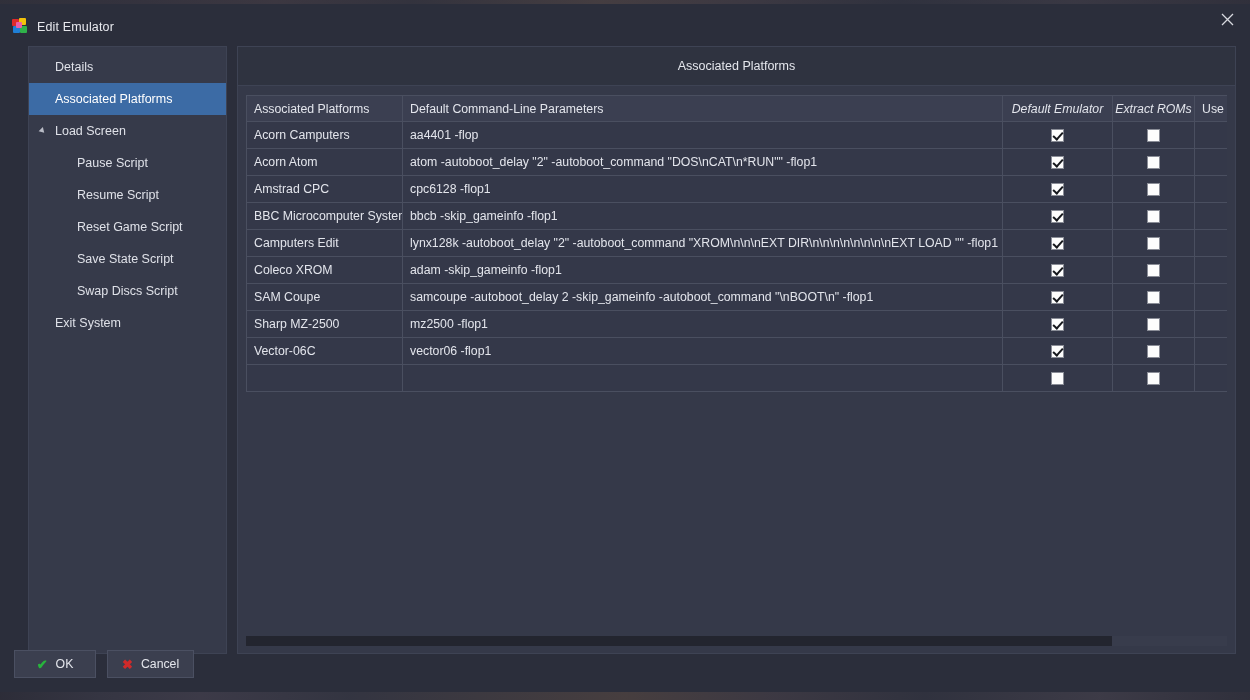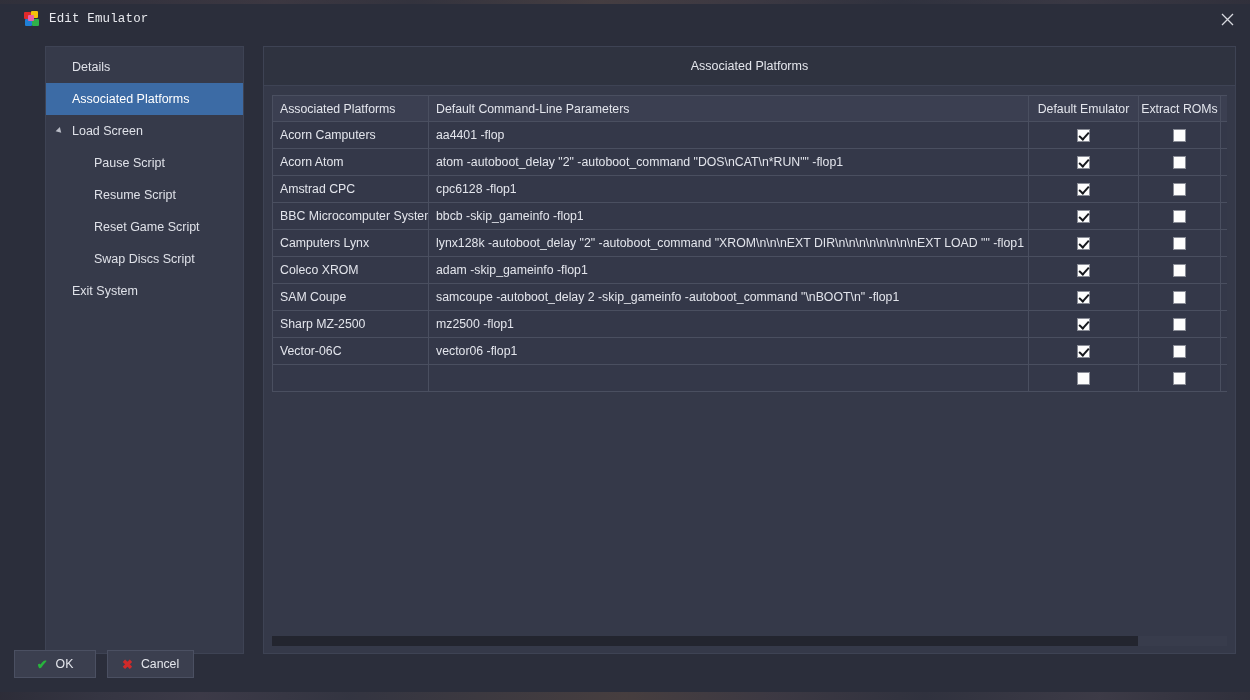--- a/index.html
+++ b/index.html
@@ -30,24 +30,23 @@
   
   .window {
     position: absolute; left: 0; top: 4px;
     width: 1250px; height: 688px;
     background: #2b2e3b;
     display: flex; flex-direction: column;
   }
   .titlebar {
     height: 30px; flex: 0 0 30px;
     background: #2b2e3b;
-    display: flex; align-items: center;
-    padding-left: 24px;
+    display: flex; align-items: flex-end;
+    padding-left: 12px;
     position: relative;
-    font-family: Liberation Mono, monospace;
   }
   .app-icon {
     width: 16px; height: 16px; margin-right: 9px;
     position: relative; flex: 0 0 16px;
   }
   .app-icon i {
     position: absolute; display: block; width: 7px; height: 7px; border-radius: 1px;
   }
   .app-icon i:nth-child(1){ left:0;  top:1px; background:#e02a2a; }
   .app-icon i:nth-child(2){ left:7px;top:0;   background:#f2c20a; }
@@ -60,23 +59,22 @@
   .close-btn {
     position: absolute; right: 0; top: 0;
     width: 46px; height: 30px;
     display: flex; align-items: center; justify-content: center;
     color: #d8d9df; font-size: 15px; line-height: 1;
   }
   .close-btn svg { display:block; }
 
   
   .wbody {
-    flex: 1 1 auto; display: flex; padding: 12px 14px 0 28px; gap: 19px;
+    flex: 1 1 auto; display: flex; padding: 12px 14px 0 28px; gap: 10px;
     min-height: 0;
-    margin-left: 17px;
   }
   .sidebar {
     width: 199px; flex: 0 0 199px;
     background: #363a4a;
     border: 1px solid #3e4354;
     display: flex; flex-direction: column;
     padding-top: 4px;
     height: 608px;
   }
   .nav-item {
@@ -134,21 +132,21 @@
     padding: 0 7px;
     white-space: nowrap;
     overflow: hidden;
     font-weight: normal;
     background: #343849;
   }
   table.grid thead th {
     background: #3b3f51;
     height: 26px;
   }
-  table.grid th.c-chk, table.grid td.c-chk { text-align: center; padding:0; }
+  table.grid th.c-chk, table.grid td.c-chk { text-align: center; padding:0;font-style:italic; }
   .col-plat   { width: 156px; }
   .col-params { width: 600px; }
   .col-def    { width: 110px; }
   .col-ext    { width: 82px; }
   .col-m3     { width: 232px; }
 
   .cb {
     display: inline-block; width: 13px; height: 13px;
     background: #fdfdfd; border: 1px solid #8a8d97;
     position: relative; vertical-align: middle;
@@ -227,20 +225,23 @@
             <span>Load Screen</span>
           </div>
           <div class="nav-item child">
             <span>Pause Script</span>
           </div>
           <div class="nav-item child">
             <span>Resume Script</span>
           </div>
           <div class="nav-item child">
             <span>Reset Game Script</span>
+          </div>
+          <div class="nav-item child">
+            <span>Save State Script</span>
           </div>
           <div class="nav-item child">
             <span>Swap Discs Script</span>
           </div>
           <div class="nav-item">
             <span>Exit System</span>
           </div>
         </div>
 
       <div class="content">
@@ -289,21 +290,21 @@
                     <td></td>
                   </tr>
                   <tr>
                     <td>BBC Microcomputer System</td>
                     <td>bbcb -skip_gameinfo -flop1</td>
                     <td class="c-chk"><span class="cb checked"></span></td>
                     <td class="c-chk"><span class="cb"></span></td>
                     <td></td>
                   </tr>
                   <tr>
-                    <td>Camputers Lynx</td>
+                    <td>Camputers Edit</td>
                     <td>lynx128k -autoboot_delay "2" -autoboot_command "XROM\n\n\nEXT DIR\n\n\n\n\n\n\n\nEXT LOAD "" -flop1</td>
                     <td class="c-chk"><span class="cb checked"></span></td>
                     <td class="c-chk"><span class="cb"></span></td>
                     <td></td>
                   </tr>
                   <tr>
                     <td>Coleco XROM</td>
                     <td>adam -skip_gameinfo -flop1</td>
                     <td class="c-chk"><span class="cb checked"></span></td>
                     <td class="c-chk"><span class="cb"></span></td>

